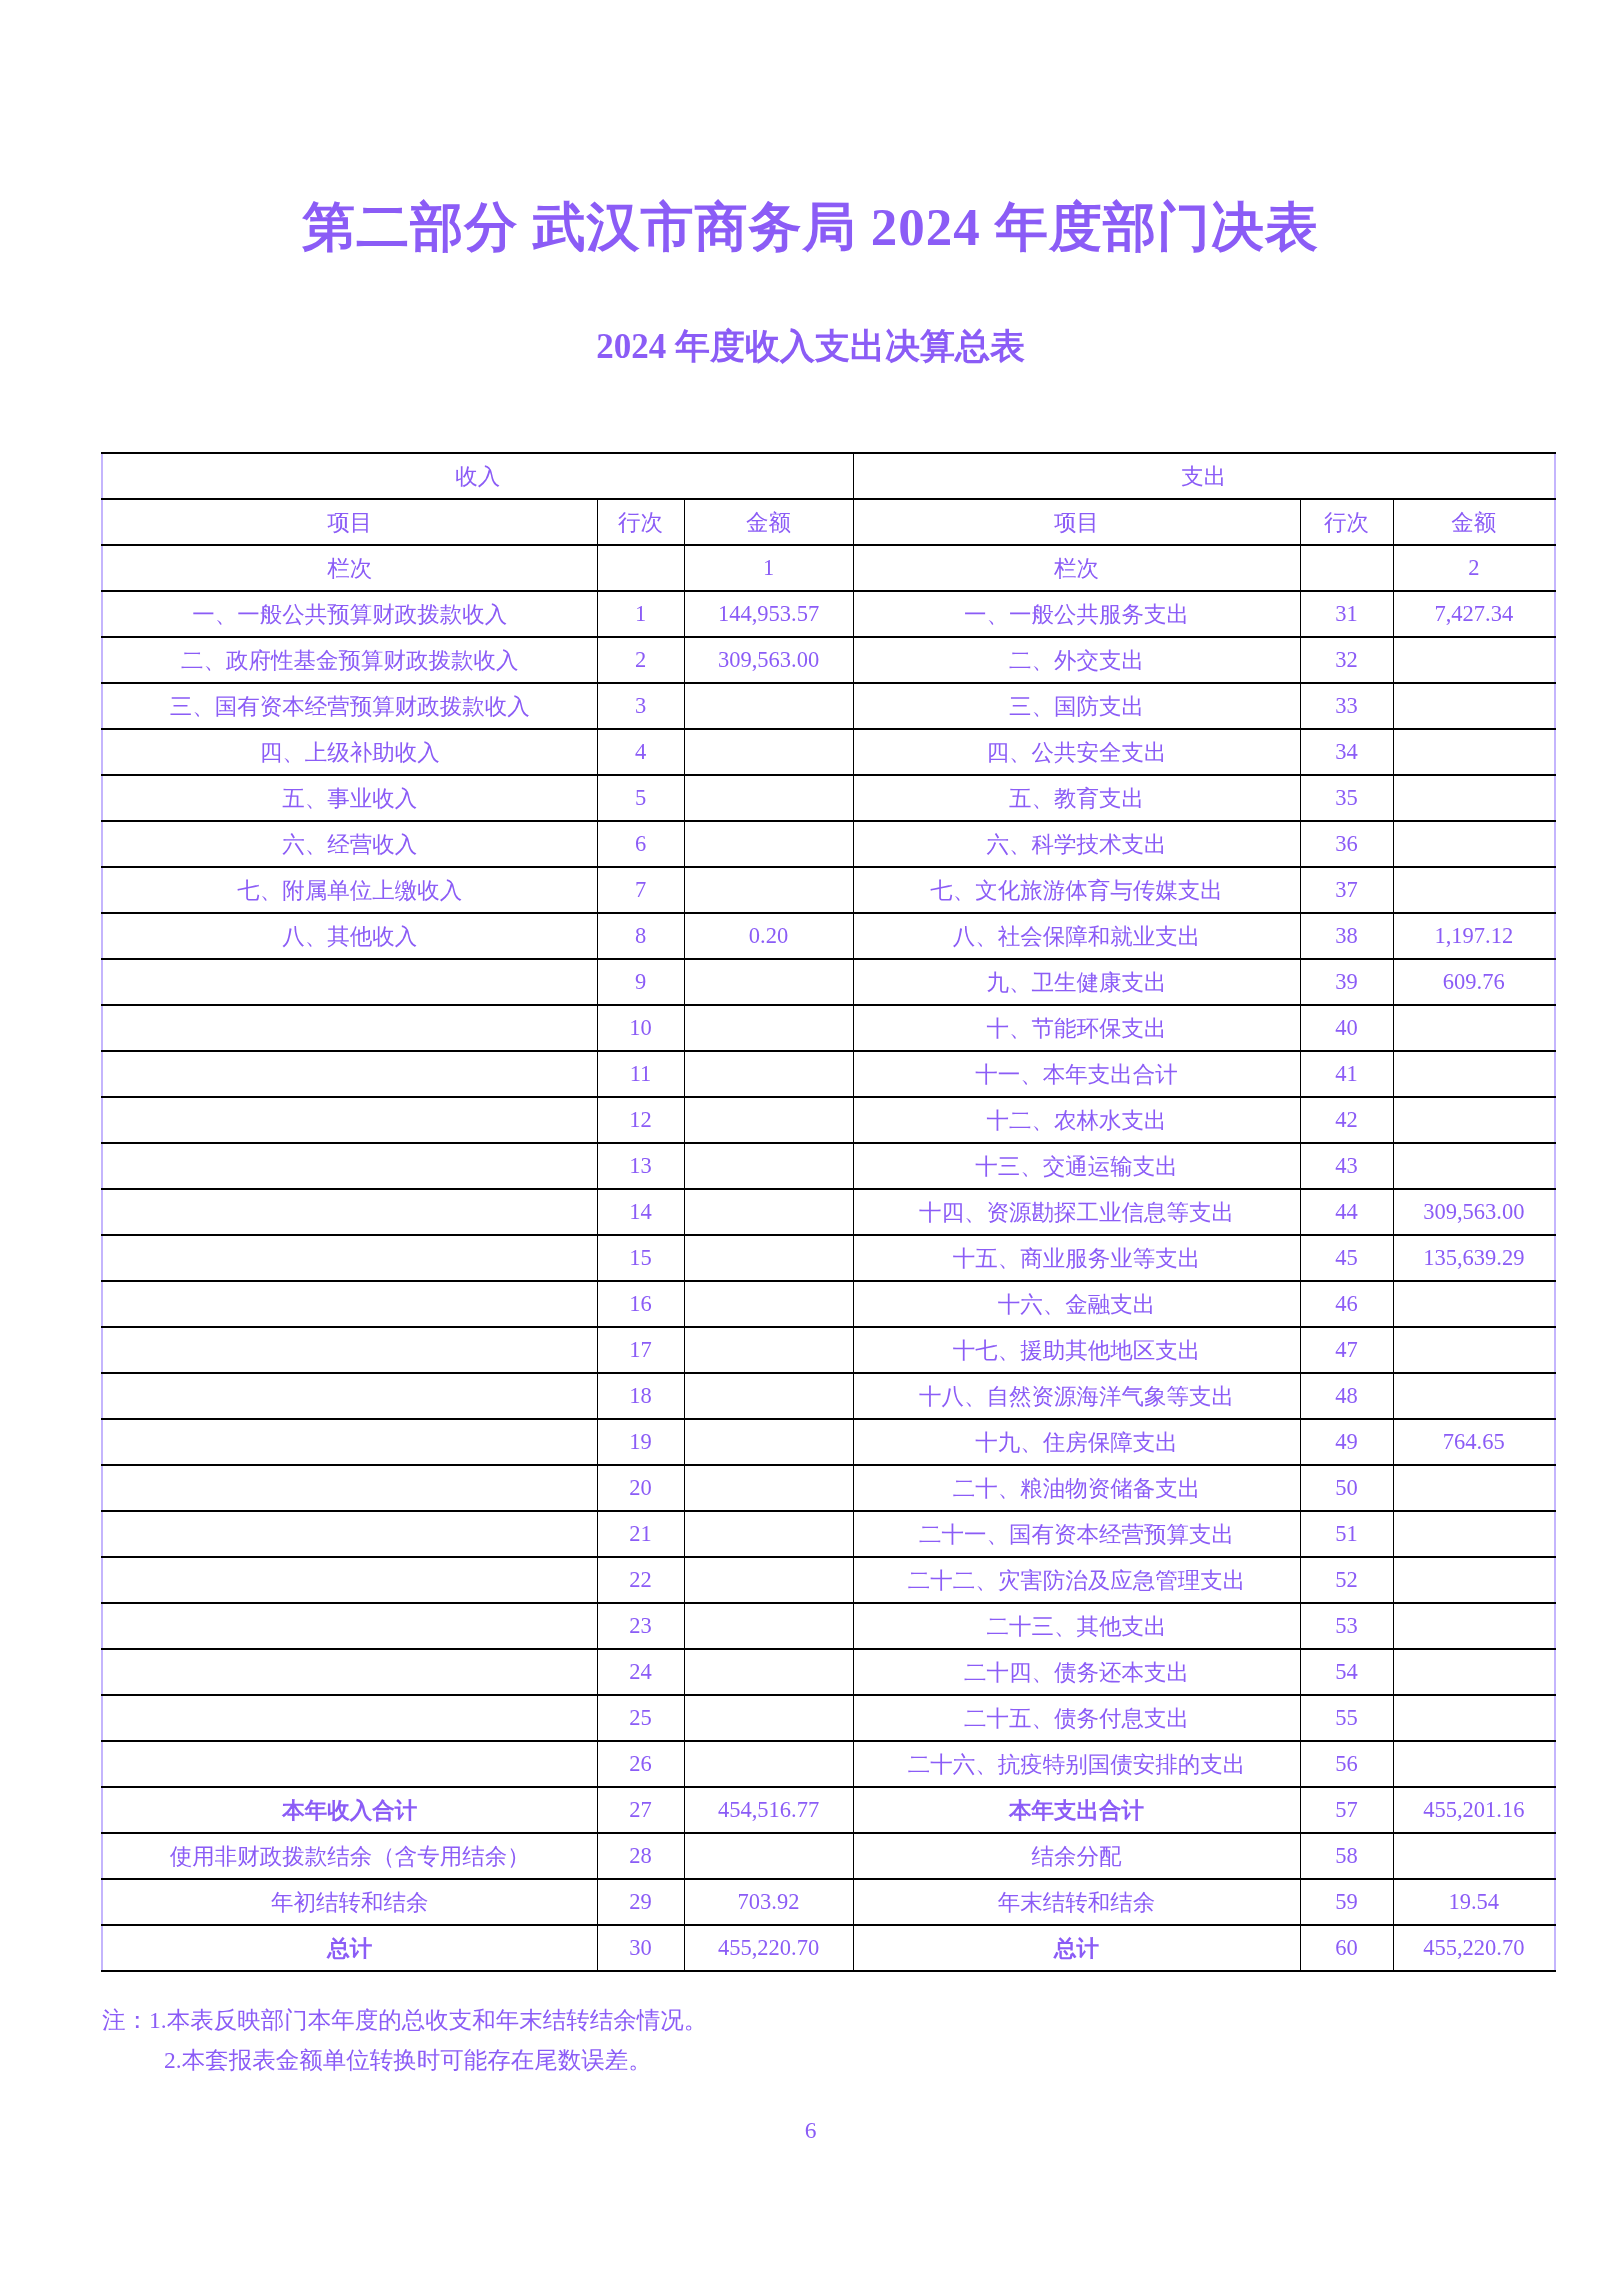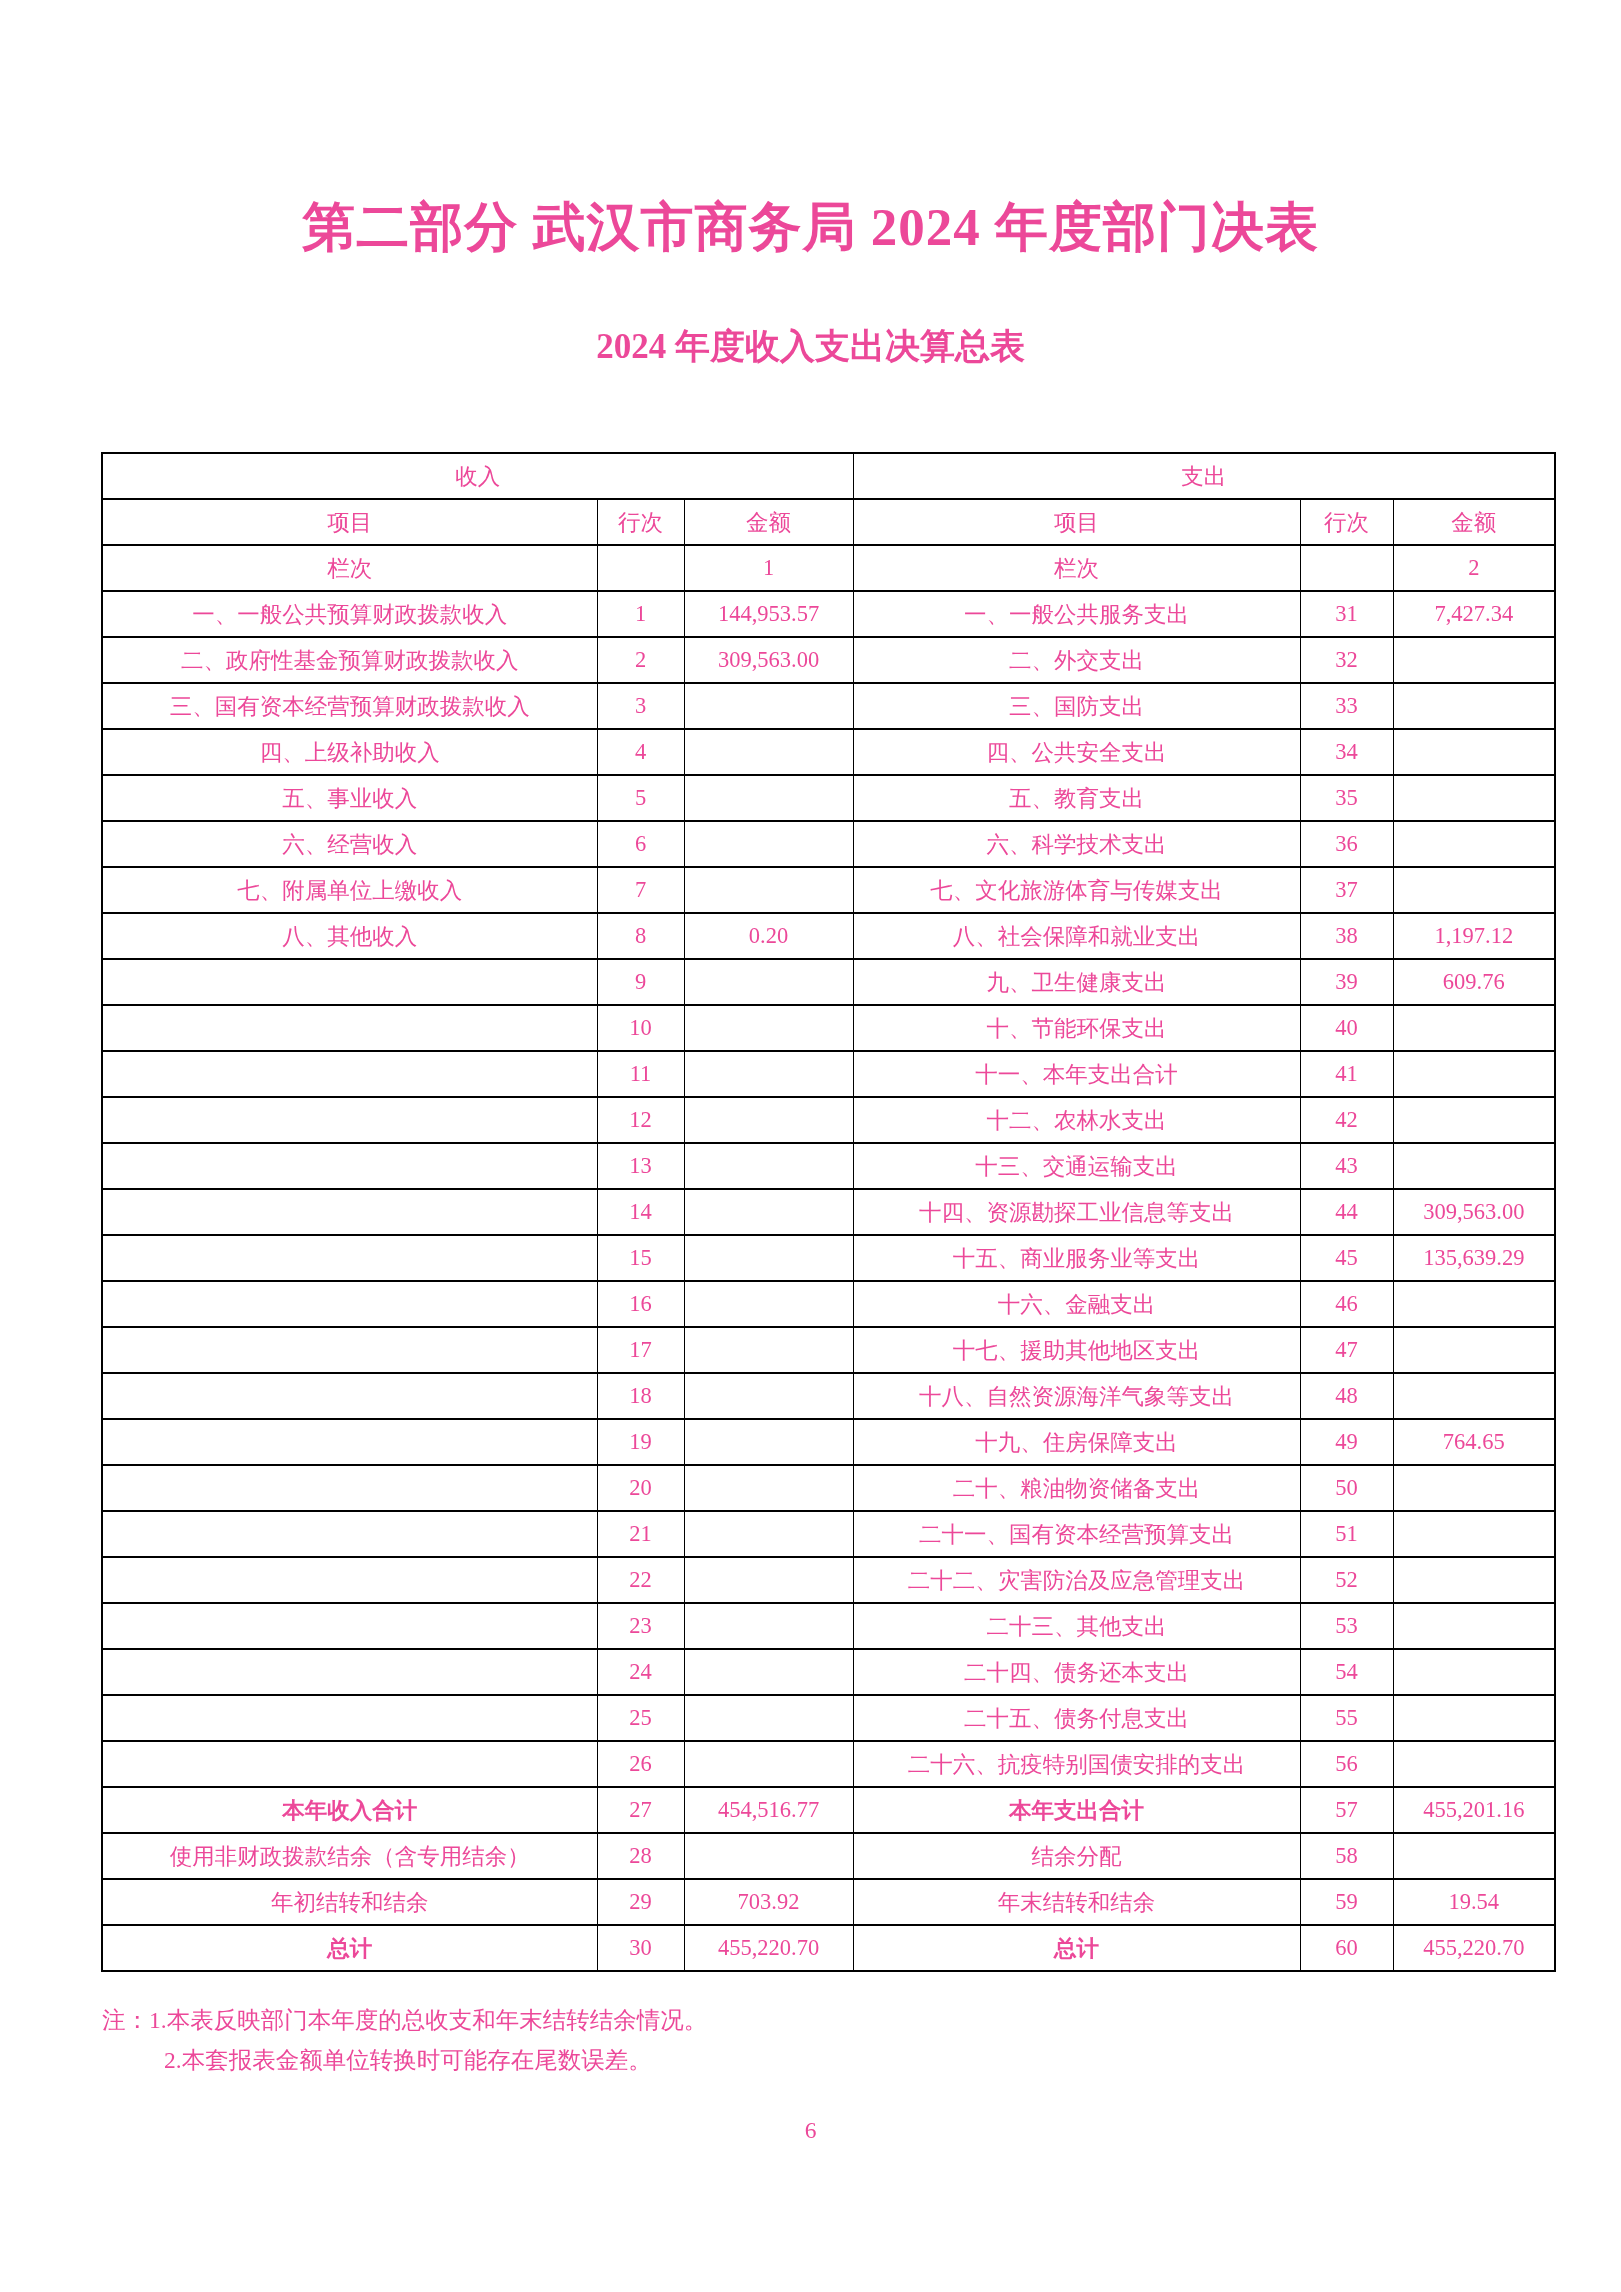--- a/index.html
+++ b/index.html
@@ -2,21 +2,21 @@
 <html><head>
 <meta charset="utf-8">
 <style>
   html,body{margin:0;padding:0;background:#e8e8e8;}
   .page{
     position:relative;
     width:1621px;height:2293px;
     background:#ffffff;
     margin:0 auto;
     font-family:"Liberation Serif","DejaVu Serif",serif;
-    color:#ec4899;
+    color:#8b5cf6;
     overflow:hidden;
   }
   .doc-title{
     position:absolute;top:192px;left:0;width:100%;
     text-align:center;font-size:53px;font-weight:bold;
     letter-spacing:1px;margin:0;
   }
   .table-title{
     position:absolute;top:323px;left:0;width:100%;
     text-align:center;font-size:35px;font-weight:bold;margin:0;
@@ -27,21 +27,21 @@
   }
   .meta-row{
     position:absolute;top:415px;left:113px;width:1441px;
     display:flex;justify-content:space-between;
     font-size:23.5px;
   }
   table.budget{
     position:absolute;left:101px;top:452px;
     width:1453px;
     border-collapse:collapse;table-layout:fixed;
-    border:2px solid #000000;
+    border:2px solid #c4b5fd;
   }
   table.budget td{
     border-left:1px solid #000;
     border-right:1px solid #000;
     border-top:2px solid #000;
     border-bottom:2px solid #000;
     text-align:center;vertical-align:middle;
     font-size:22.5px;padding:0 3.9px;
     overflow:hidden;white-space:nowrap;
   }

